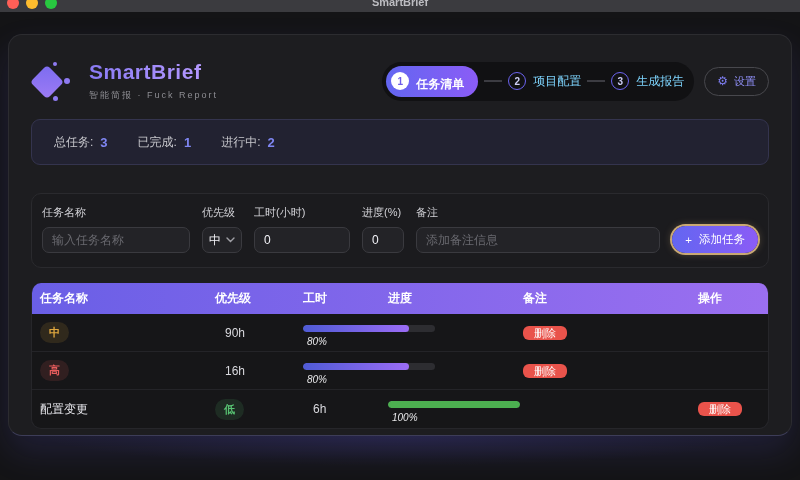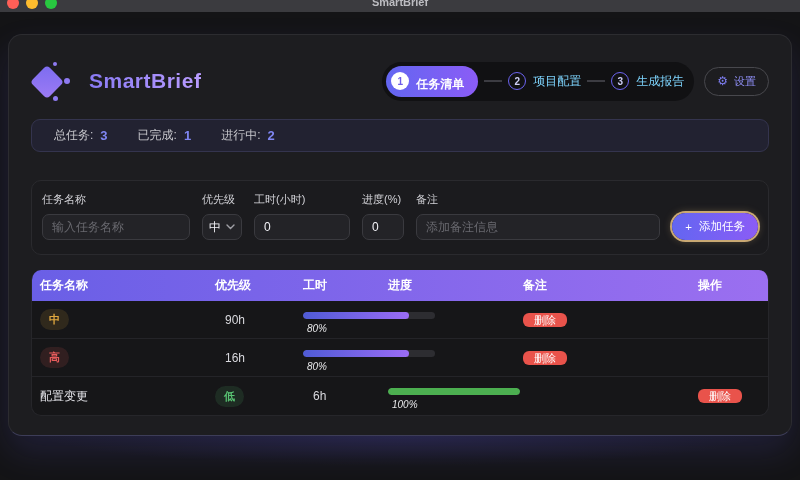--- a/index.html
+++ b/index.html
@@ -72,21 +72,21 @@
   .step-label { font-size:12px; color:#7dd3fc; }
   .step-line { width:18px; height:2px; background:#3c3c42; margin:0 6px; }
   .settings-btn {
     display:flex; align-items:center; gap:6px; padding:6px 12px; border-radius:999px;
     background:transparent; border:1px solid #48484d; color:#8d8df2; font-size:11px; cursor:pointer;
     font-family:inherit;
   }
   .gear { font-size:12px; color:#7d7df0; line-height:1; }
   
   .stats {
-    margin-top:8px; height:33px; border-radius:9px;
+    margin-top:8px; height:46px; border-radius:9px;
     background:#222231; border:1px solid #34344e;
     display:flex; align-items:center; gap:30px; padding:0 22px;
     font-size:12px; color:#c7c7cc;
   }
   .stat { display:flex; gap:7px; align-items:center; }
   .stat b { color:#7f86f2; font-size:13px; }
   
   .form-panel {
     margin-top:28px; border:1px solid #2a2a2e; background:#1b1b1e; border-radius:10px;
     padding:11px 10px 14px 10px; display:flex; gap:12px; align-items:flex-end;
@@ -159,20 +159,21 @@
   <div class="hdr">
     <div class="brand">
       <div class="logo">
         <div class="diamond"></div>
         <div class="dot d1"></div>
         <div class="dot d2"></div>
         <div class="dot d3"></div>
       </div>
       <div>
         <div class="app-name">SmartBrief</div>
+        <div class="app-sub">智能简报 · Fuck Report</div>
       </div>
     </div>
 
     <div class="hdr-right">
       <div class="stepper">
         <div class="step active step-pill">
           <span class="step-num">1</span>
           <span class="step-label">任务清单</span>
         </div>
         <span class="step-line"></span>

